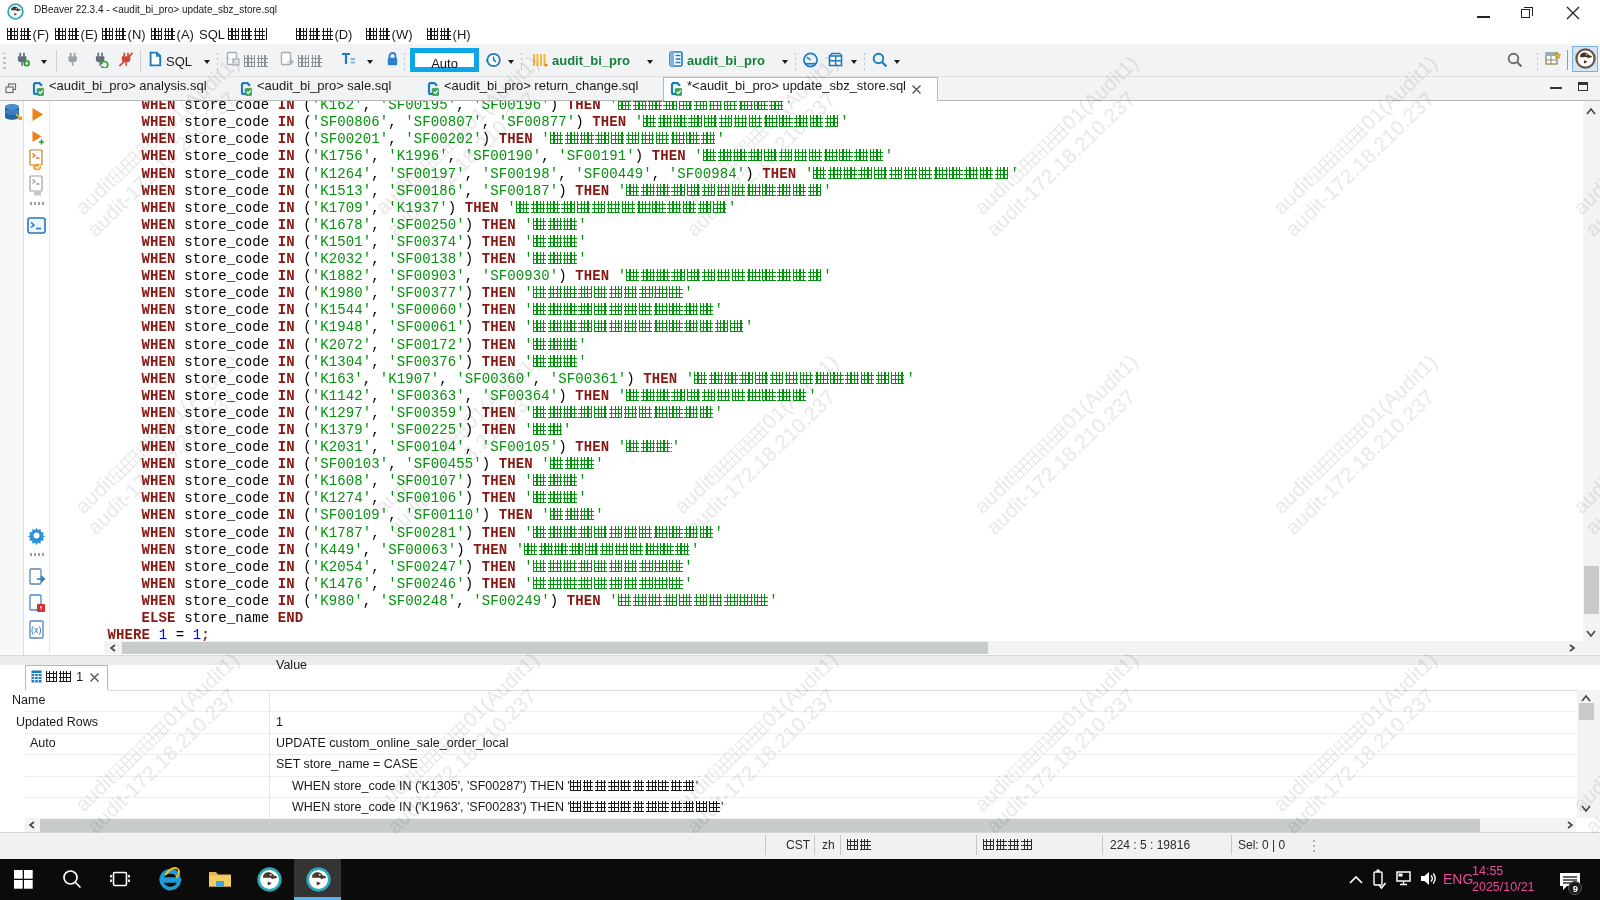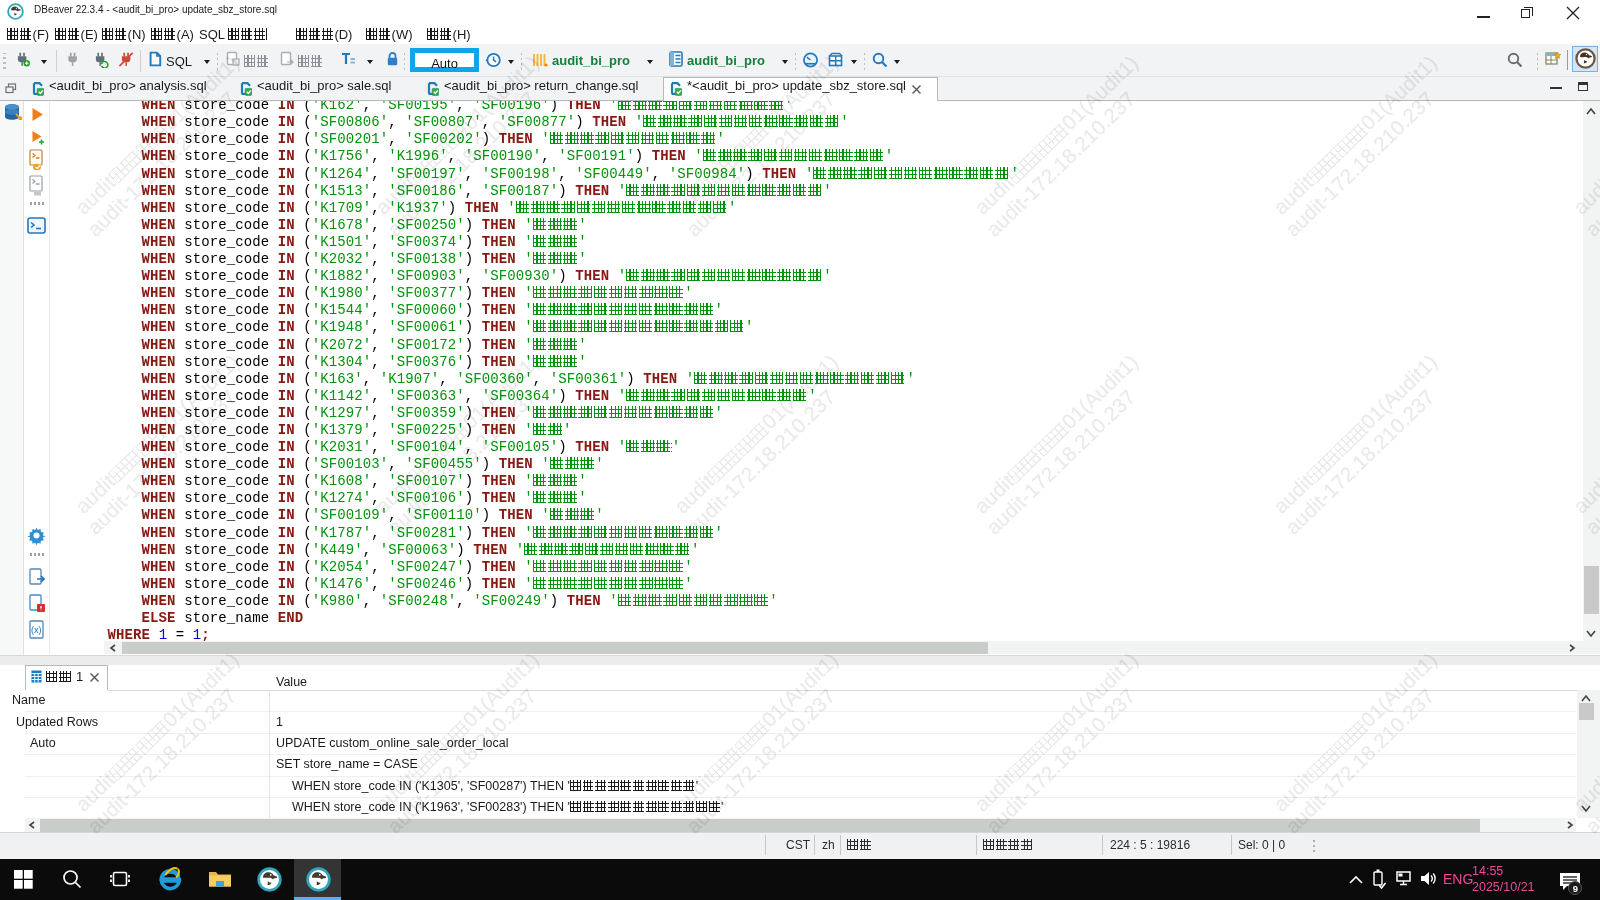--- a/index.html
+++ b/index.html
@@ -337,21 +337,21 @@
 <div class="ab" style="left:25px;top:711.4px;width:1551px;height:1px;background:#efefef"></div>
 <div class="ab" style="left:25px;top:732.8px;width:1551px;height:1px;background:#efefef"></div>
 <div class="ab" style="left:25px;top:754.2px;width:1551px;height:1px;background:#efefef"></div>
 <div class="ab" style="left:25px;top:775.6px;width:1551px;height:1px;background:#efefef"></div>
 <div class="ab" style="left:25px;top:797.0px;width:1551px;height:1px;background:#efefef"></div>
 <div class="ab" style="left:25px;top:818.4px;width:1551px;height:1px;background:#efefef"></div>
 <div class="ab" style="left:269px;top:690px;width:1px;height:128px;background:#e4e4e4"></div>
 <div class="ab srow" style="left:12px;top:690.2px">Name</div>
 <div class="ab srow" style="left:16px;top:711.6px">Updated Rows</div>
 <div class="ab srow" style="left:30px;top:733.0px">Auto</div>
-<div class="ab srow" style="left:276px;top:672px">Value</div>
+<div class="ab srow" style="left:276px;top:655px">Value</div>
 <div class="ab srow" style="left:276px;top:711.6px">1</div>
 <div class="ab srow" style="left:276px;top:733.0px">UPDATE custom_online_sale_order_local</div>
 <div class="ab srow" style="left:276px;top:754.4px">SET store_name = CASE</div>
 <div class="ab srow" style="left:292px;top:775.8px">WHEN store_code IN ('K1305', 'SF00287') THEN '<span class="cjs" style="width:126.0px;-webkit-mask:repeating-linear-gradient(90deg,#000 0 10.90px,transparent 10.90px 12.60px)"></span>'</div>
 <div class="ab srow" style="left:292px;top:797.2px">WHEN store_code IN ('K1963', 'SF00283') THEN '<span class="cjs" style="width:151.2px;-webkit-mask:repeating-linear-gradient(90deg,#000 0 10.90px,transparent 10.90px 12.60px)"></span>'</div>
 <div class="ab" style="left:25px;top:818px;width:1551px;height:14px;background:#f2f3f3"></div>
 <svg class="ab" style="left:28px;top:821px" width="8" height="8" viewBox="0 0 8 8">
     <path d="M6 1 L2 4 L6 7" stroke="#444" stroke-width="1.6" fill="none"></path>
   </svg>
 <div class="ab" style="left:40px;top:818.5px;width:1440px;height:13px;background:#c9cdc9"></div>

